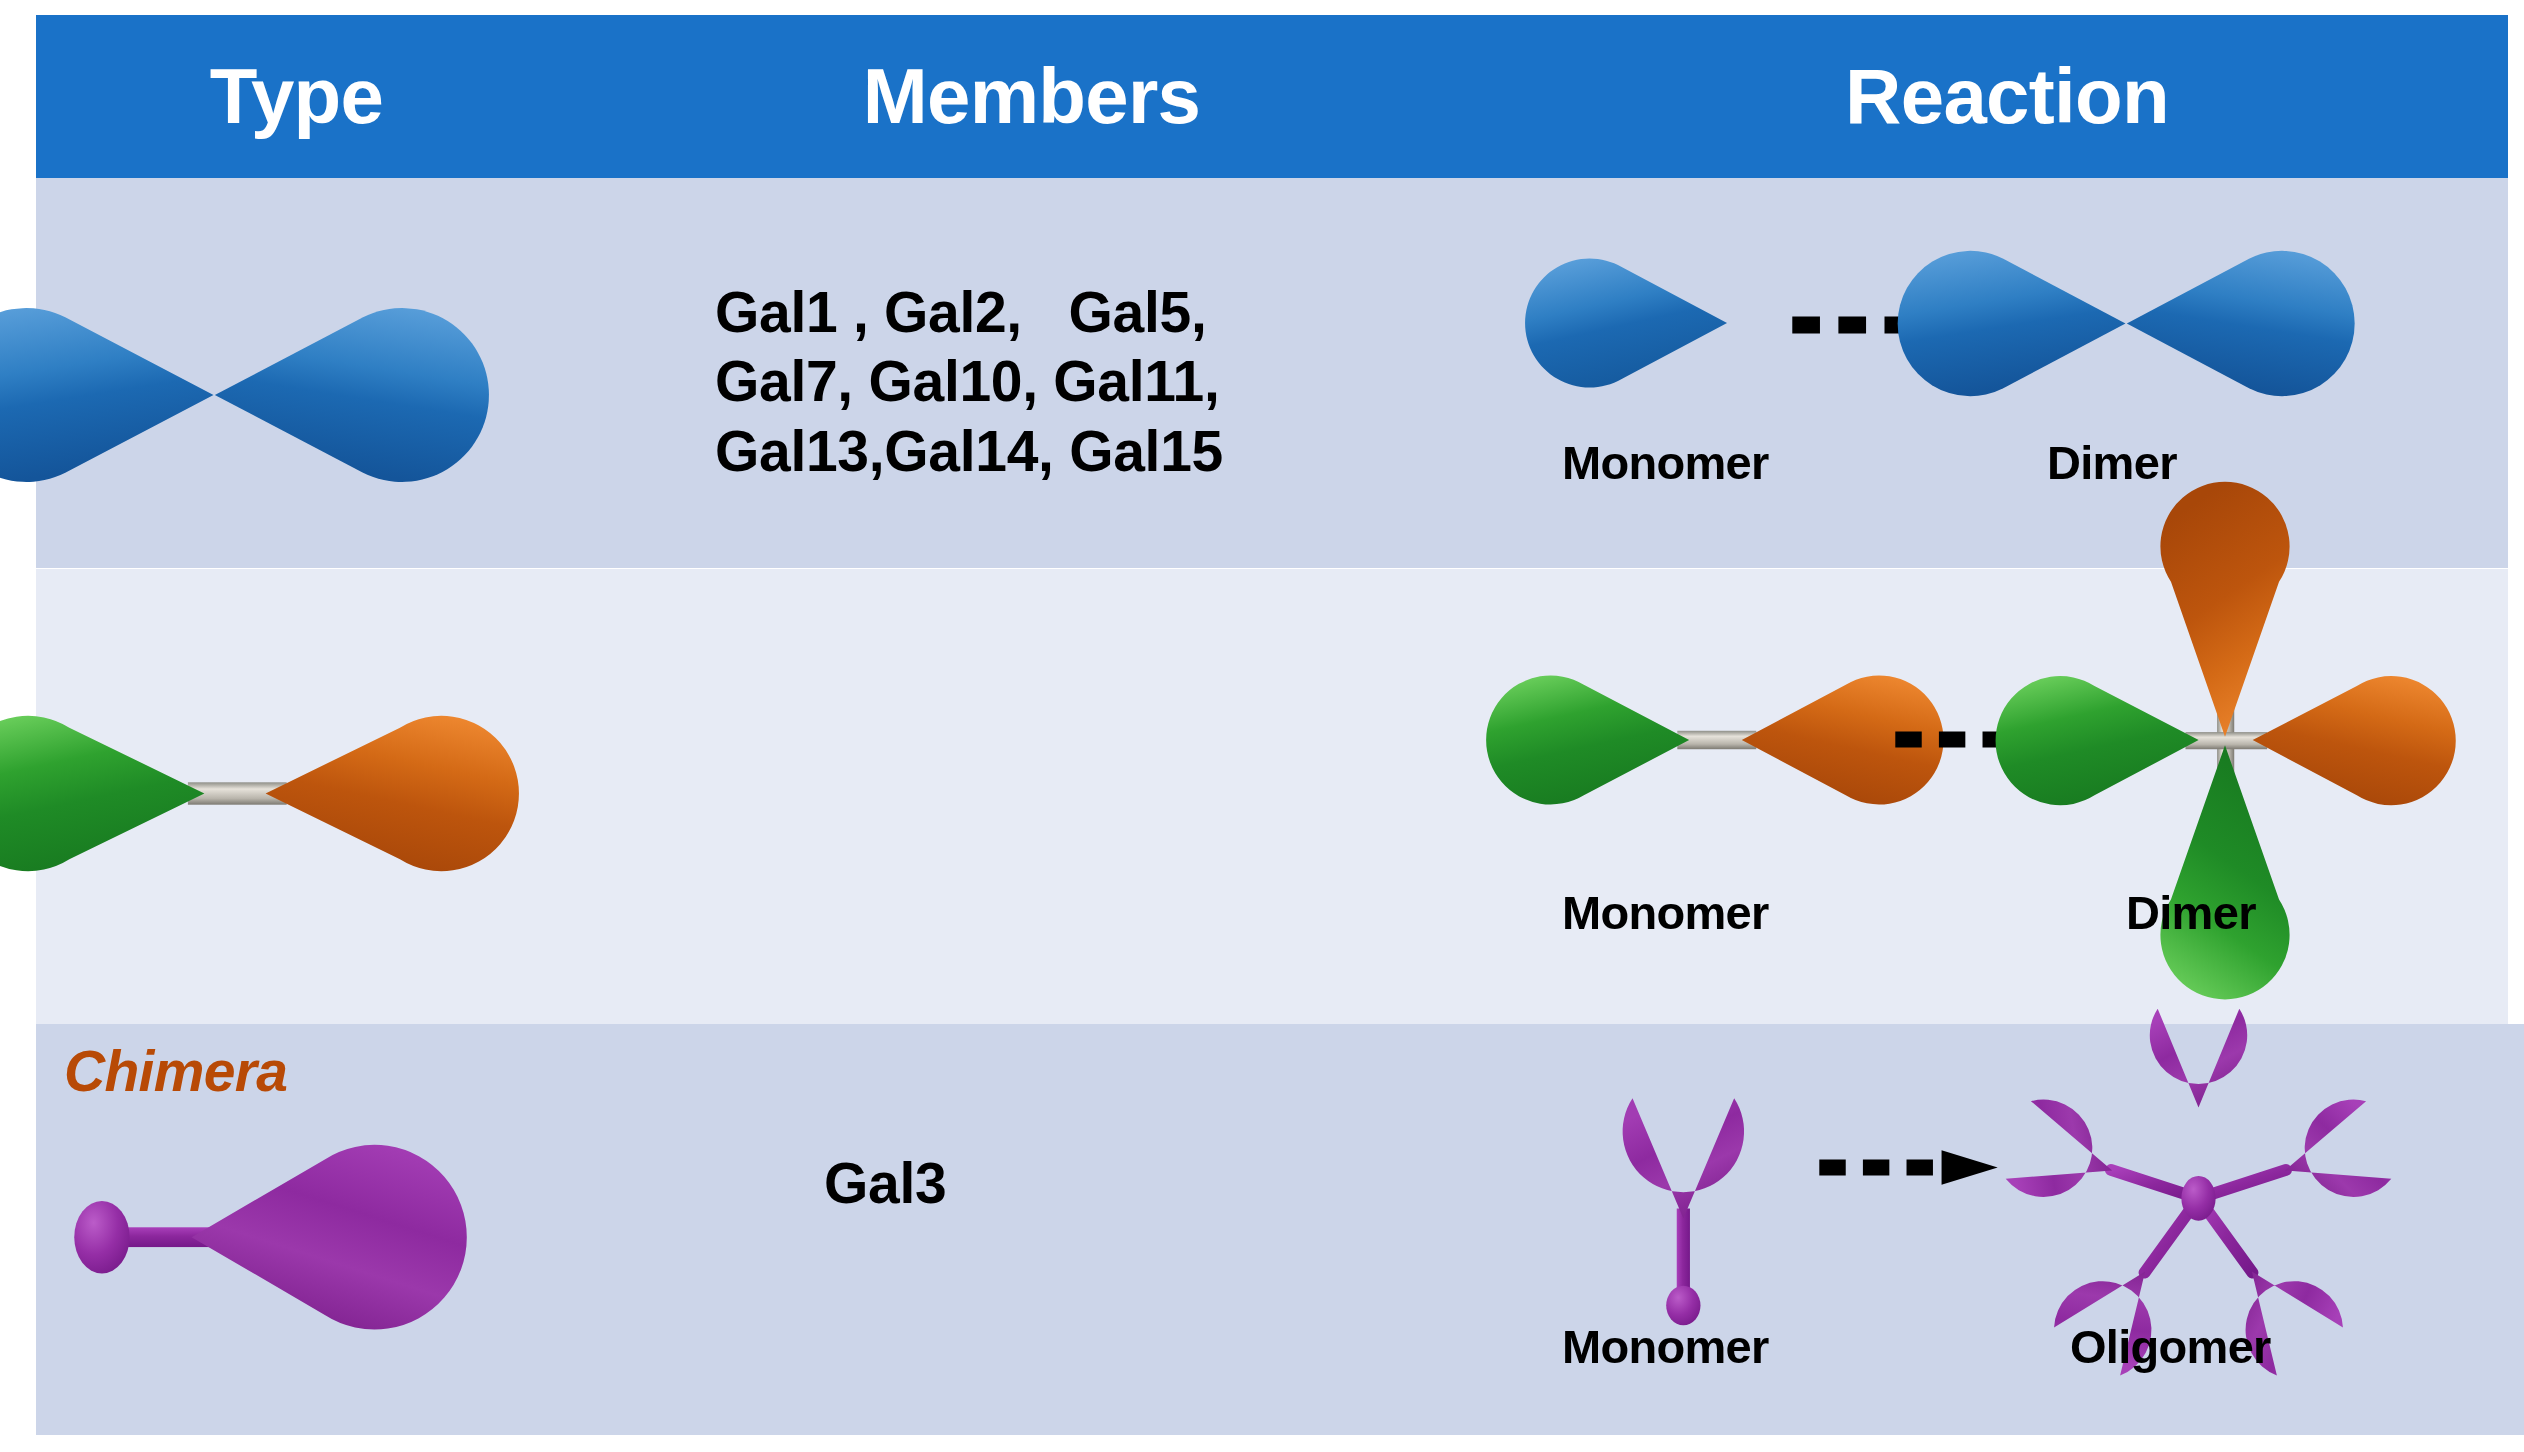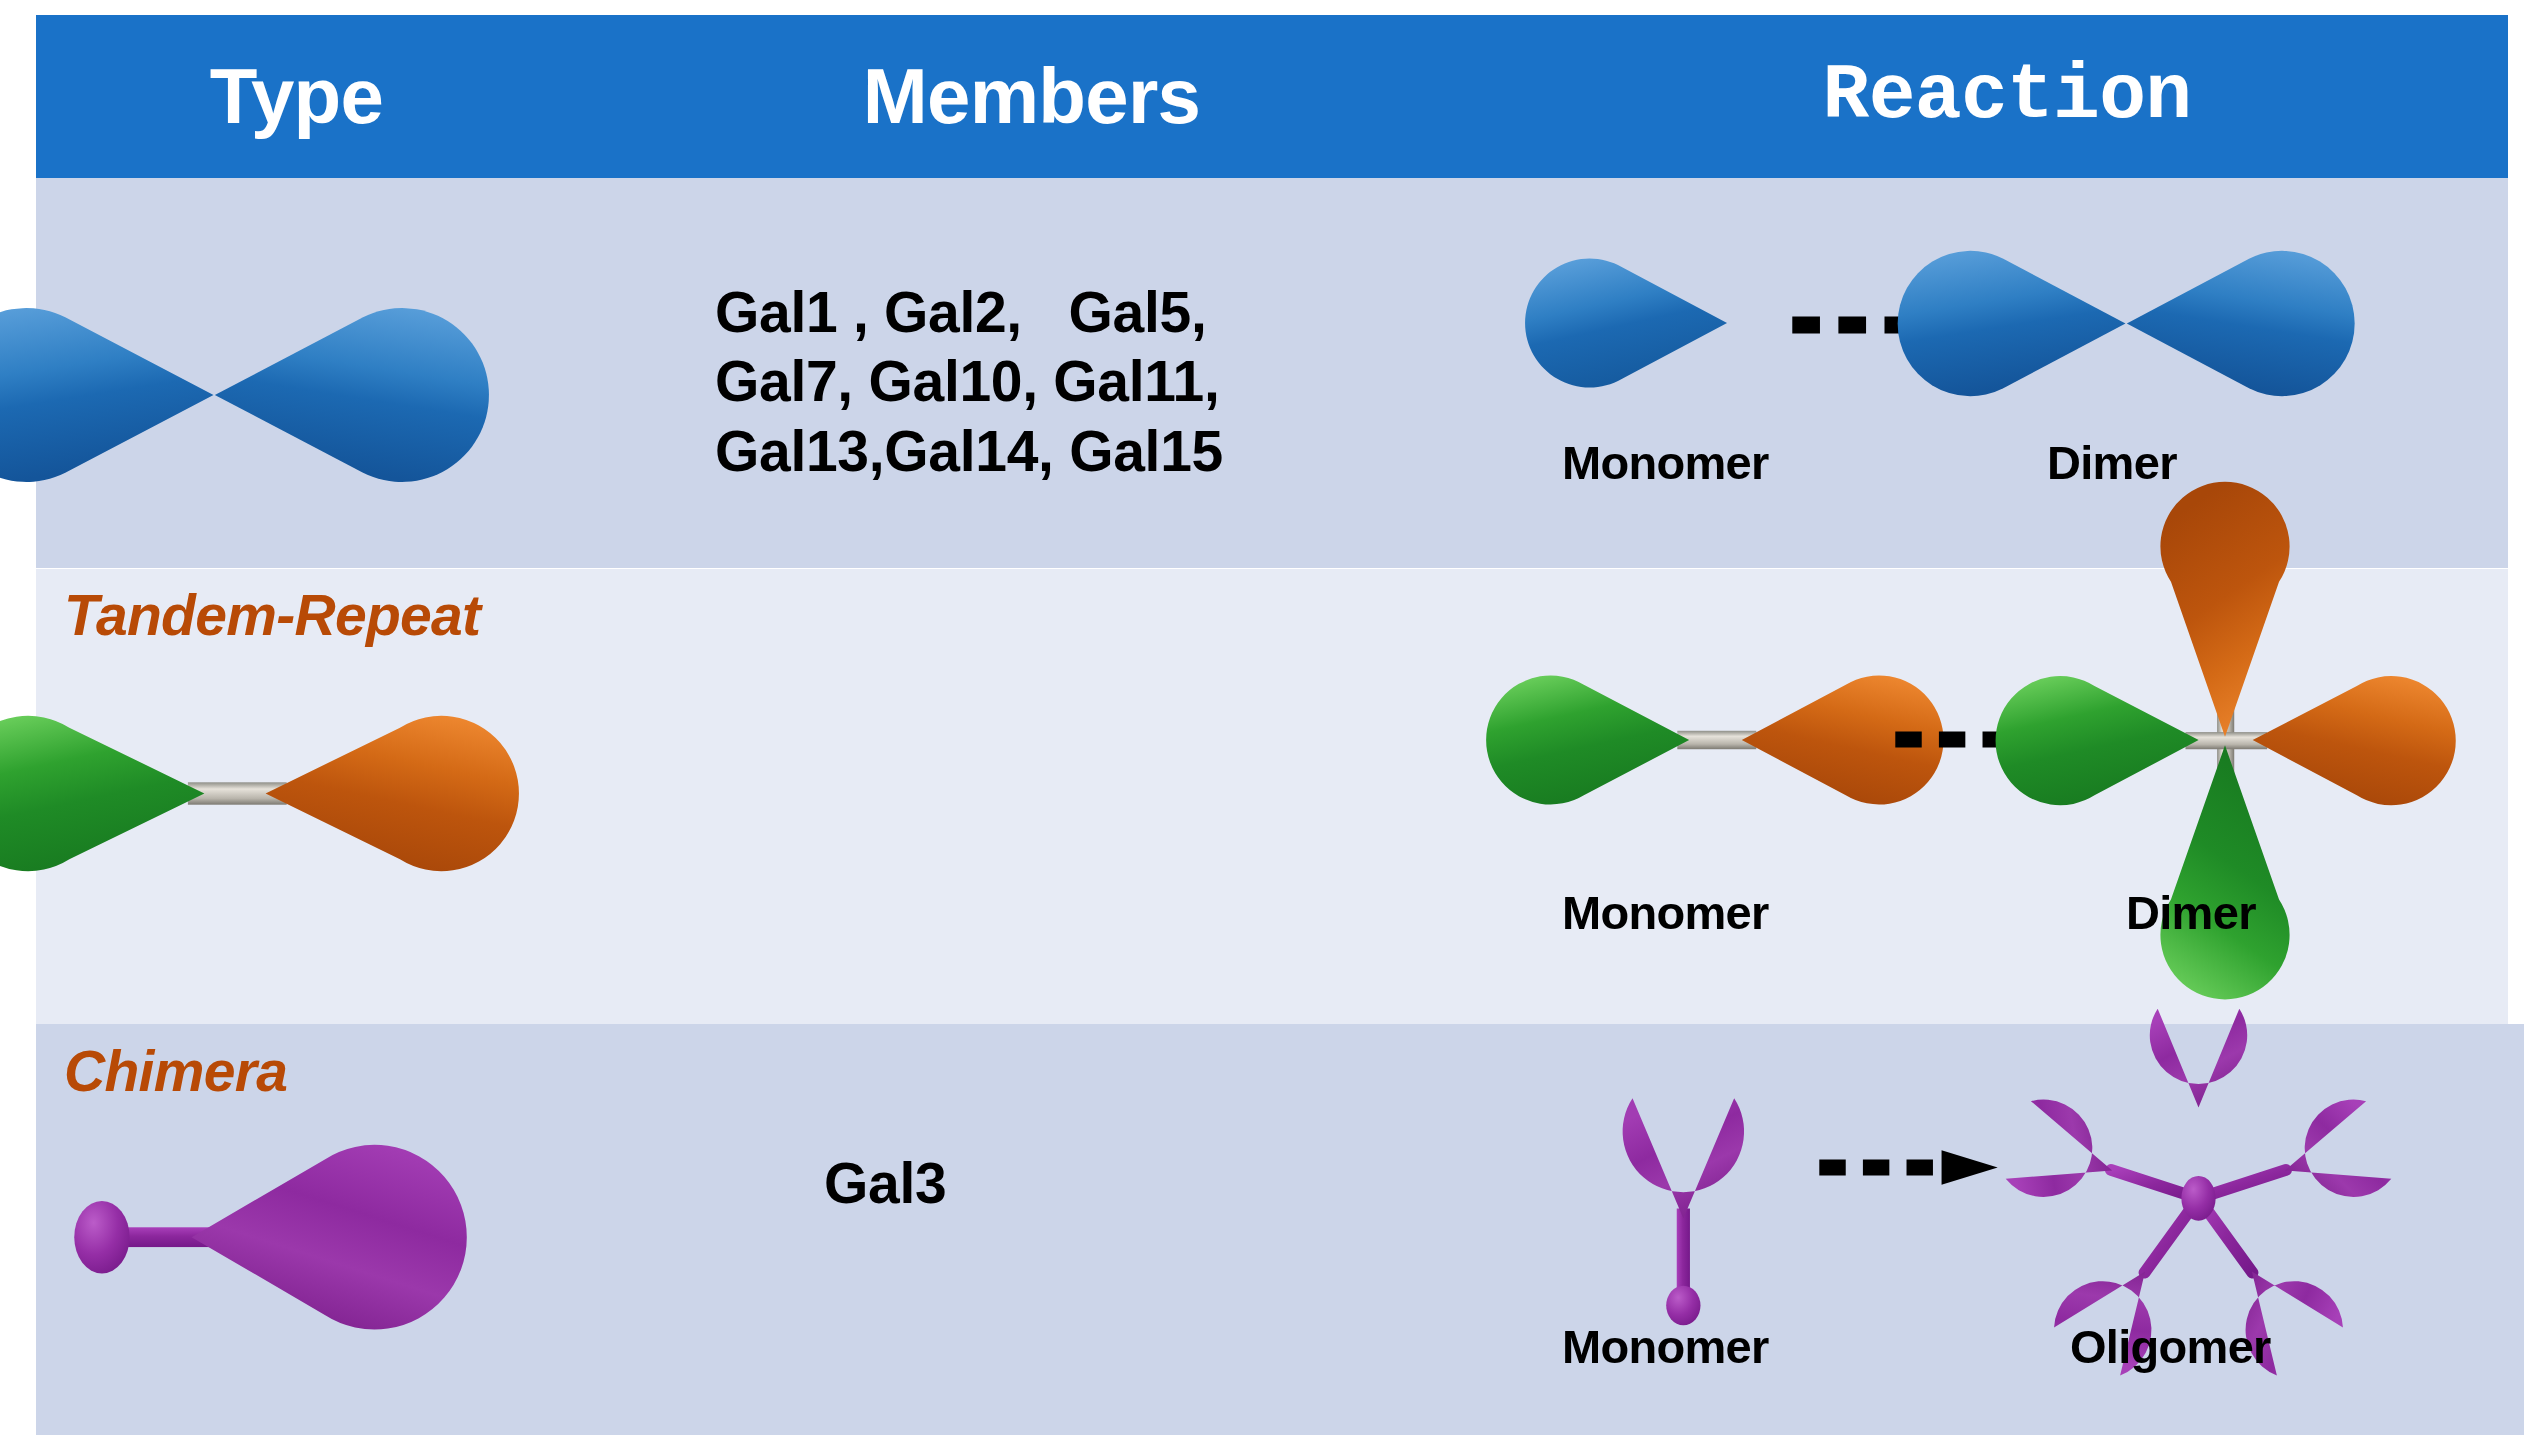--- a/index.html
+++ b/index.html
@@ -5,21 +5,21 @@
   html,body{margin:0;padding:0;background:#ffffff;}
   body{width:2525px;height:1453px;font-family:"Liberation Sans",sans-serif;overflow:hidden;}
 
   .table{position:absolute;left:36px;top:14.5px;width:2472px;height:1419px;}
 
   .header{position:absolute;left:0;top:0;width:2472px;height:163px;background:#1a72c8;}
   .header .hcell{position:absolute;top:0;height:163px;display:flex;align-items:center;justify-content:center;
                  color:#ffffff;font-size:78px;font-weight:bold;letter-spacing:-0.7px;}
   .h-type{left:0;width:521px;}
   .h-members{left:521px;width:949px;}
-  .h-reaction{left:1470px;width:1002px;font-family:Liberation Mono, monospace;}
+  .h-reaction{left:1470px;width:1002px;}
 
   .row{position:absolute;left:0;width:2472px;}
   .row-0{top:163px;height:390px;background:#ccd5e9;}
   .row-1{top:554px;height:455px;background:#e7ebf5;}
   .row-2{top:1009px;height:411px;background:#ccd5e9;padding-left:40px;}
 
   .typelabel{position:absolute;left:28px;color:#b84a06;font-size:57px;font-weight:bold;font-style:italic;
              white-space:nowrap;letter-spacing:-0.7px;}
   .row-0 .typelabel{top:16px;}
   .row-1 .typelabel{top:13px;}
@@ -122,21 +122,20 @@
         </svg>
       </div>
 
       <div class="rlabel" style="left:56px;top:257px;">Monomer</div>
       <div class="rlabel" style="left:541px;top:257px;">Dimer</div>
     </div>
   </div>
 
   <div class="row row-1">
 
-    <div class="typelabel">Tandem-Repeat</div>
 
     <div class="typeicon" style="left:20px;top:129px;">
       <svg width="356" height="191" viewBox="0 0 540 290">
         <defs>
           <linearGradient id="grn1" x1="0.15" y1="0" x2="0.5" y2="1">
             <stop offset="0" stop-color="#6fd25f"></stop>
               <stop offset="0.35" stop-color="#2fa22f"></stop>
             <stop offset="0.6" stop-color="#1f8b26"></stop>
               <stop offset="1" stop-color="#187a20"></stop>
             </linearGradient>

